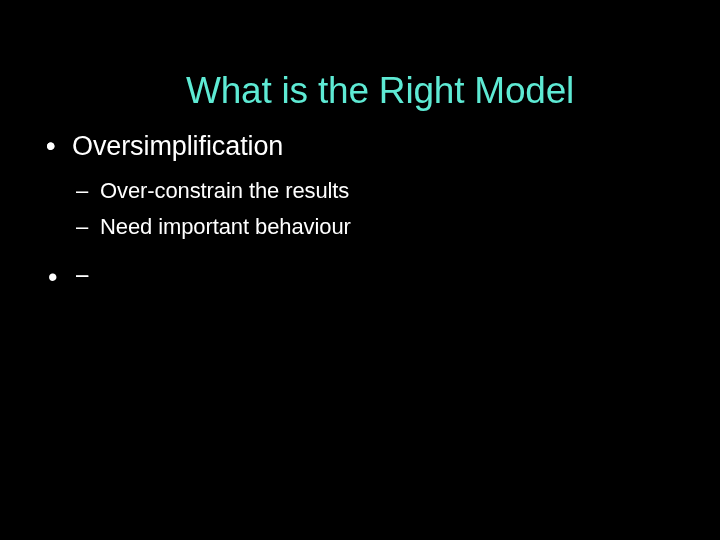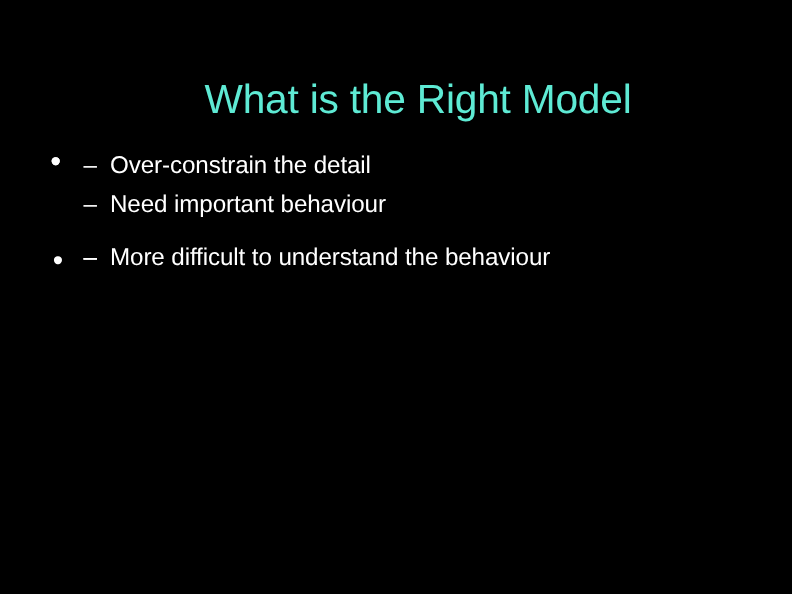--- a/index.html
+++ b/index.html
@@ -114,39 +114,39 @@
   <h1 class="slide-title">What is the Right Model</h1>
 
   <div class="slide-body">
 
     <div class="bullet-row lvl1">
       <span class="marker">•</span>
     </div>
 
     <div class="bullet-row lvl1">
       <span class="marker">•</span>
+      <span class="bullet-text">Oversimplification</span>
     </div>
 
     <div class="bullet-row lvl2 first-sub">
       <span class="marker">–</span>
-      <span class="bullet-text">Over-constrain the detail</span>
+      <span class="bullet-text">Over-constrain the results</span>
     </div>
 
     <div class="bullet-row lvl2">
       <span class="marker">–</span>
       <span class="bullet-text">Need important behaviour</span>
     </div>
 
     <div class="bullet-row lvl1 shift gap-above">
       <span class="marker">•</span>
     </div>
 
     <div class="bullet-row lvl2 first-sub">
       <span class="marker">–</span>
     </div>
 
     <div class="bullet-row lvl2">
       <span class="marker">–</span>
-      <span class="bullet-text">More difficult to understand the behaviour</span>
     </div>
 
   </div>
 </div>
 
 </body></html>

